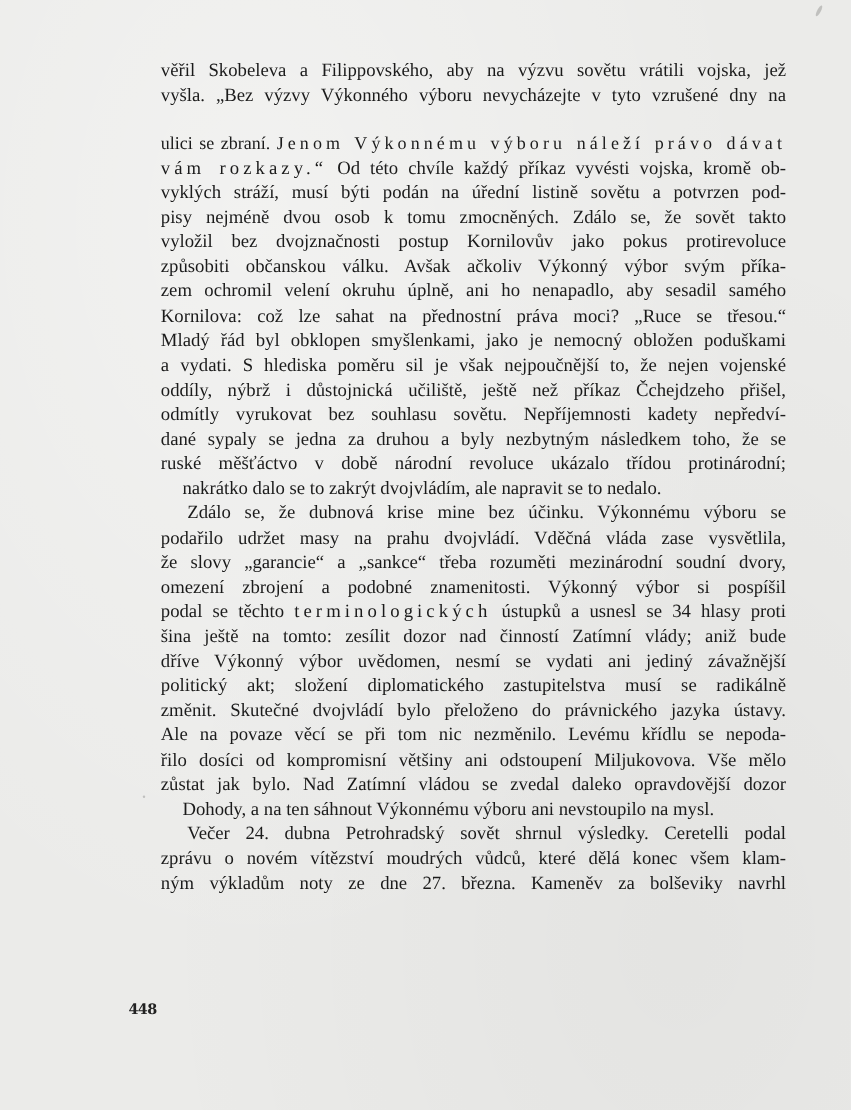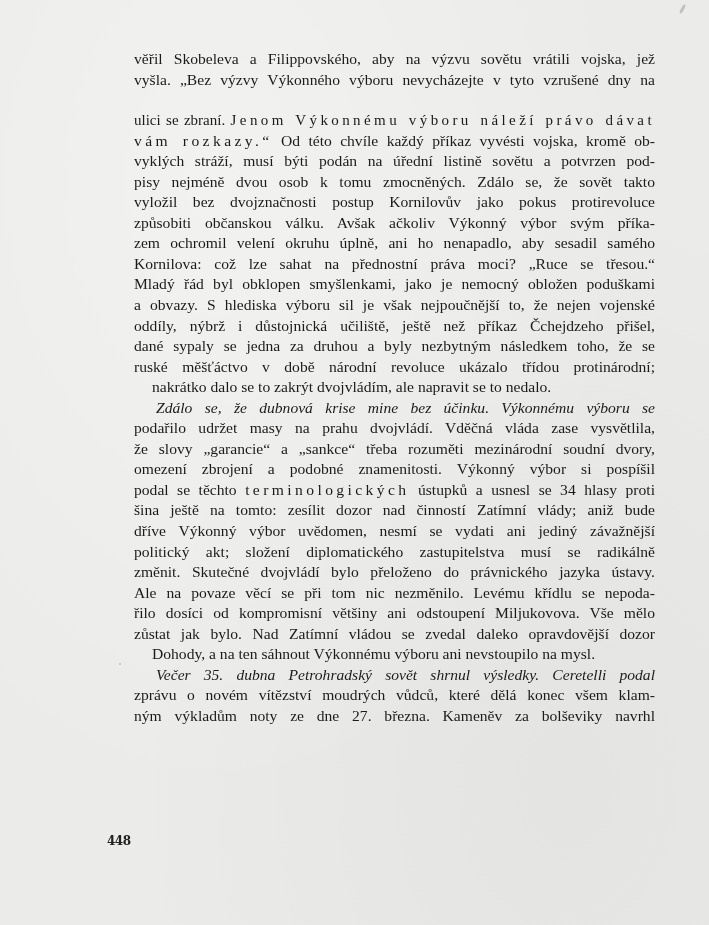--- a/index.html
+++ b/index.html
@@ -42,21 +42,20 @@
       text-align-last: justify;
       white-space: nowrap;
       overflow: visible;
     }
     .line.last {
       text-align-last: left;
       margin-left: 18px;
     }
     .line.indent {
       text-indent: 22px;
-      font-style: italic;
     }
     .spaced {
       letter-spacing: 3.4px;
     }
     .page-number {
       position: absolute;
       left: 107px;
       top: 834px;
       font-family: "DejaVu Serif", "Liberation Serif", serif;
       font-weight: bold;
@@ -85,37 +84,38 @@
       <div class="line" style="">vyšla. „Bez výzvy Výkonného výboru nevycházejte v tyto vzrušené dny na</div>
       <div class="line" style="font-size: 15px; margin-top: 20px;"><span>ulici se zbraní. </span><span class="spaced">Jenom Výkonnému výboru náleží právo dávat</span><span></span></div>
       <div class="line" style=""><span></span><span class="spaced">vám rozkazy.“</span><span> Od této chvíle každý příkaz vyvésti vojska, kromě ob-</span></div>
       <div class="line" style="">vyklých stráží, musí býti podán na úřední listině sovětu a potvrzen pod-</div>
       <div class="line" style="">pisy nejméně dvou osob k tomu zmocněných. Zdálo se, že sovět takto</div>
       <div class="line" style="">vyložil bez dvojznačnosti postup Kornilovův jako pokus protirevoluce</div>
       <div class="line" style="">způsobiti občanskou válku. Avšak ačkoliv Výkonný výbor svým příka-</div>
       <div class="line" style="">zem ochromil velení okruhu úplně, ani ho nenapadlo, aby sesadil samého</div>
       <div class="line" style="">Kornilova: což lze sahat na přednostní práva moci? „Ruce se třesou.“</div>
       <div class="line" style="">Mladý řád byl obklopen smyšlenkami, jako je nemocný obložen poduškami</div>
-      <div class="line" style="">a obvazy. S hlediska výboru sil je však nejpoučnější to, že nejen vojenské</div>
+      <div class="line" style="">a vydati. S hlediska poměru sil je však nejpoučnější to, že nejen vojenské</div>
       <div class="line" style="">oddíly, nýbrž i důstojnická učiliště, ještě než příkaz Čchejdzeho přišel,</div>
+      <div class="line" style="">odmítly vyrukovat bez souhlasu sovětu. Nepříjemnosti kadety nepředví-</div>
       <div class="line" style="">dané sypaly se jedna za druhou a byly nezbytným následkem toho, že se</div>
       <div class="line" style="">ruské měšťáctvo v době národní revoluce ukázalo třídou protinárodní;</div>
       <div class="line last" style="">nakrátko dalo se to zakrýt dvojvládím, ale napravit se to nedalo.</div>
       <div class="line indent" style="">Zdálo se, že dubnová krise mine bez účinku. Výkonnému výboru se</div>
       <div class="line" style="">podařilo udržet masy na prahu dvojvládí. Vděčná vláda zase vysvětlila,</div>
       <div class="line" style="">že slovy „garancie“ a „sankce“ třeba rozuměti mezinárodní soudní dvory,</div>
       <div class="line" style="">omezení zbrojení a podobné znamenitosti. Výkonný výbor si pospíšil</div>
       <div class="line" style=""><span>podal se těchto </span><span class="spaced">terminologických</span><span> ústupků a usnesl se 34 hlasy proti</span></div>
       <div class="line" style="">šina ještě na tomto: zesílit dozor nad činností Zatímní vlády; aniž bude</div>
       <div class="line" style="">dříve Výkonný výbor uvědomen, nesmí se vydati ani jediný závažnější</div>
       <div class="line" style="">politický akt; složení diplomatického zastupitelstva musí se radikálně</div>
       <div class="line" style="">změnit. Skutečné dvojvládí bylo přeloženo do právnického jazyka ústavy.</div>
       <div class="line" style="">Ale na povaze věcí se při tom nic nezměnilo. Levému křídlu se nepoda-</div>
       <div class="line" style="">řilo dosíci od kompromisní většiny ani odstoupení Miljukovova. Vše mělo</div>
       <div class="line" style="">zůstat jak bylo. Nad Zatímní vládou se zvedal daleko opravdovější dozor</div>
       <div class="line last" style="">Dohody, a na ten sáhnout Výkonnému výboru ani nevstoupilo na mysl.</div>
-      <div class="line indent" style="">Večer 35. dubna Petrohradský sovět shrnul výsledky. Ceretelli podal</div>
+      <div class="line indent" style="">Večer 24. dubna Petrohradský sovět shrnul výsledky. Ceretelli podal</div>
       <div class="line" style="">zprávu o novém vítězství moudrých vůdců, které dělá konec všem klam-</div>
       <div class="line" style="">ným výkladům noty ze dne 27. března. Kameněv za bolševiky navrhl</div>
     </div>
 
   <div class="page-number">448</div>
 </div>
 
 </body></html>

